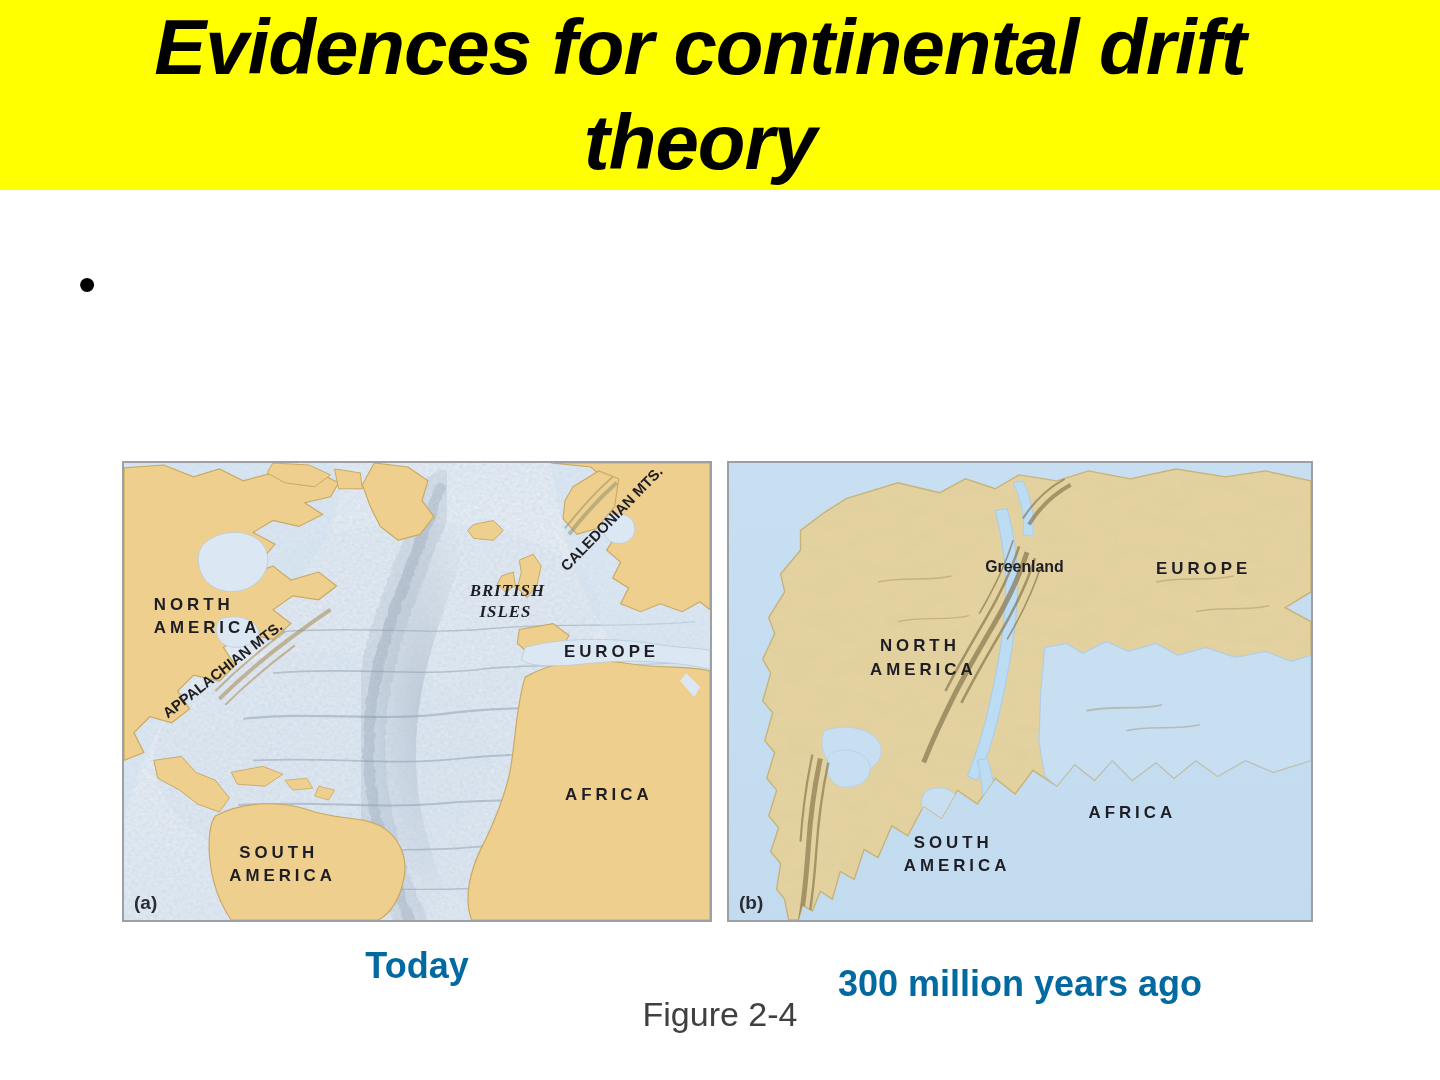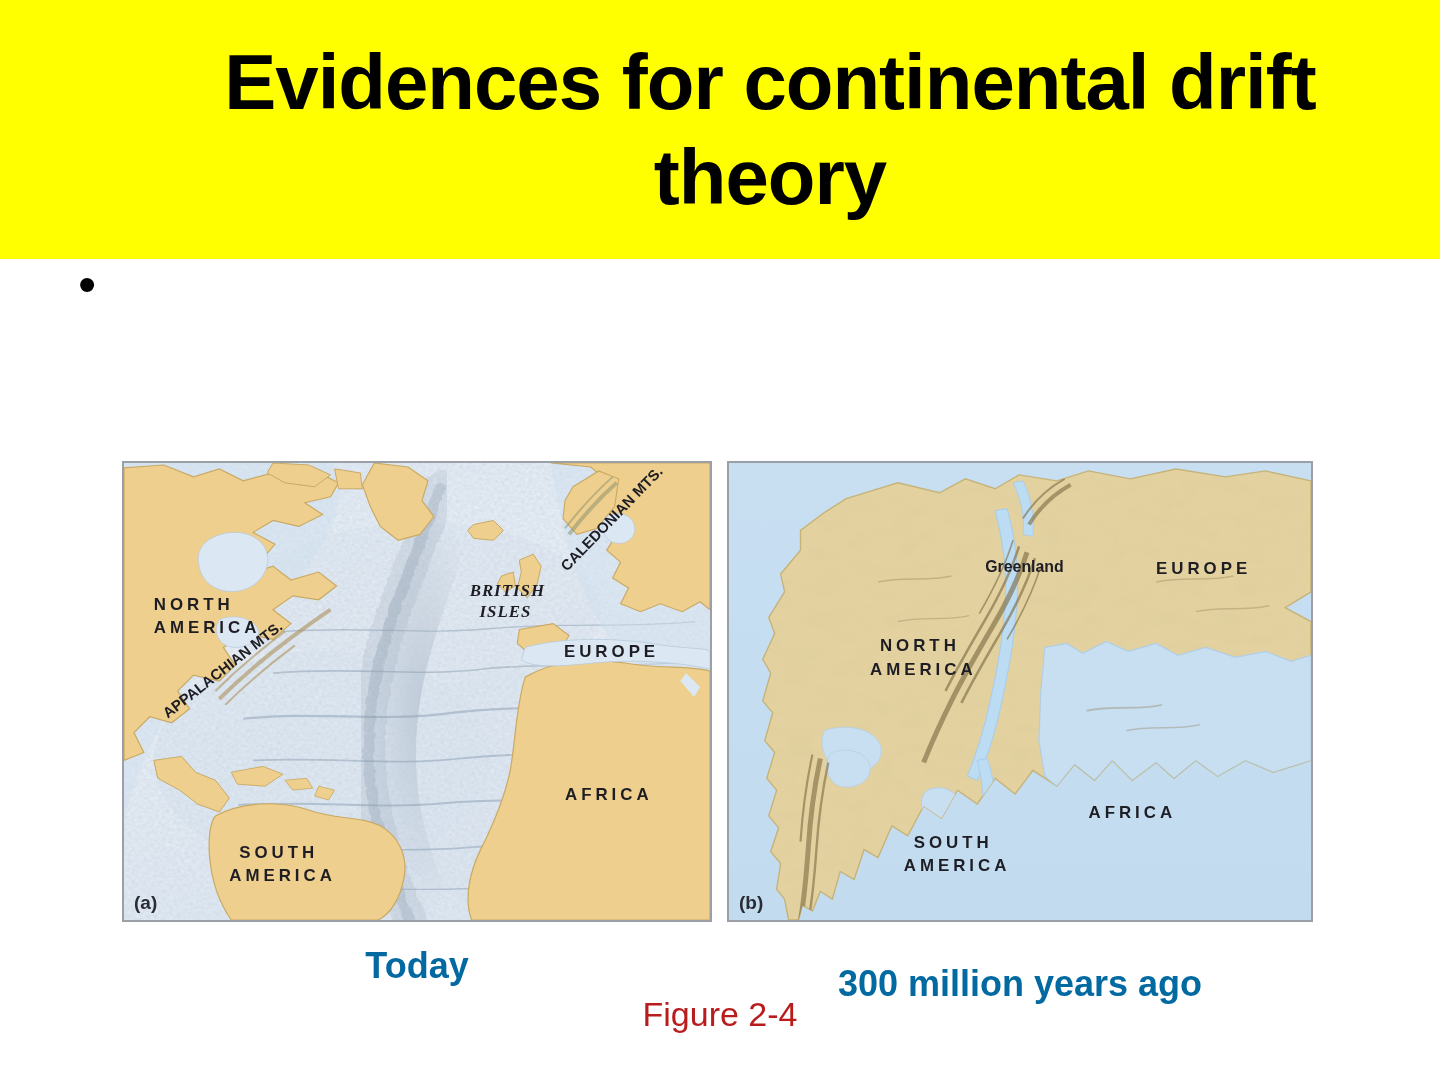--- a/index.html
+++ b/index.html
@@ -15,25 +15,26 @@
     overflow: hidden;
     position: relative;
   }
 
   
   #title-banner {
     position: absolute;
     left: 0;
     top: 0;
     width: 1440px;
-    height: 259px;
+    height: 190px;
     background: #ffff00;
     display: flex;
     align-items: center;
-    justify-content: flex-end;
+    justify-content: flex-start;
+    font-style: italic;
   }
   #title-text {
     width: 1340px;
     text-align: center;
     font-family: "Liberation Sans", sans-serif;
     font-weight: bold;
     font-size: 78px;
     line-height: 95px;
     color: #000000;
     letter-spacing: -1px;
@@ -151,21 +152,21 @@
   }
   #figure-number {
     position: absolute;
     left: 0;
     top: 540px;
     width: 1440px;
     text-align: center;
     font-family: "Liberation Sans", sans-serif;
     font-weight: normal;
     font-size: 34px;
-    color: #b91c1c;
+    color: #404040;
   }
 </style>
 </head>
 <body>
 
 <div id="title-banner">
   <div id="title-text">Evidences for continental drift theory</div>
 </div>
 
 <div id="bullet-row">

